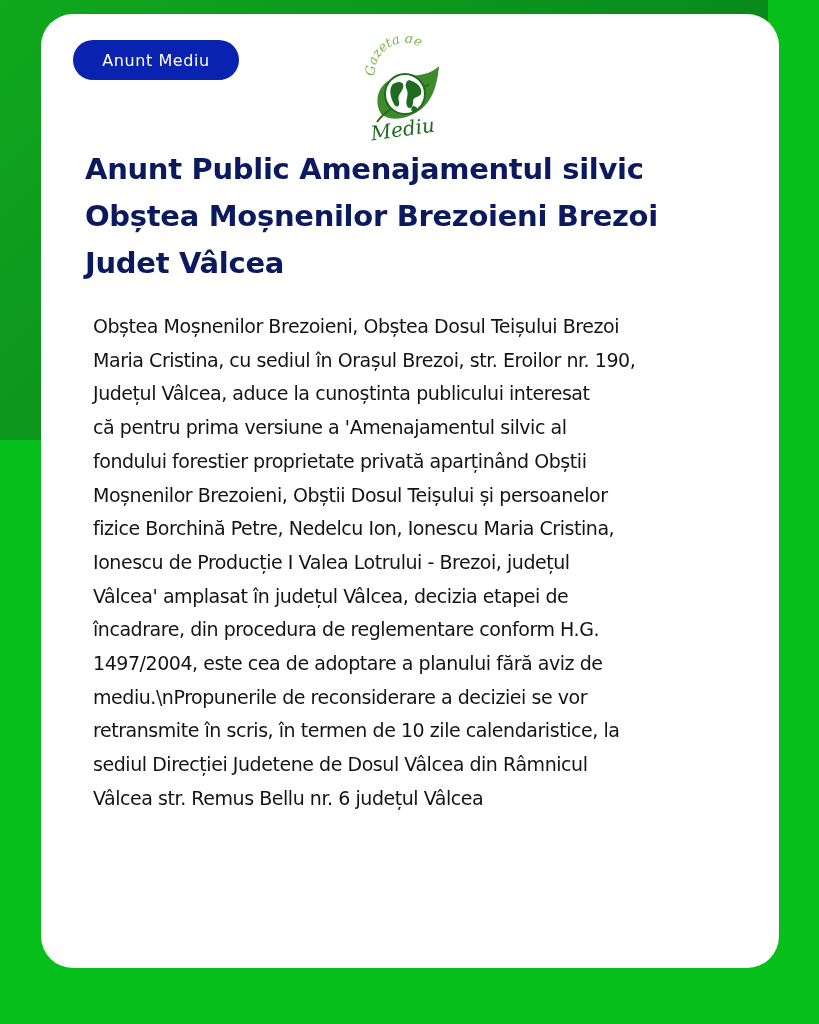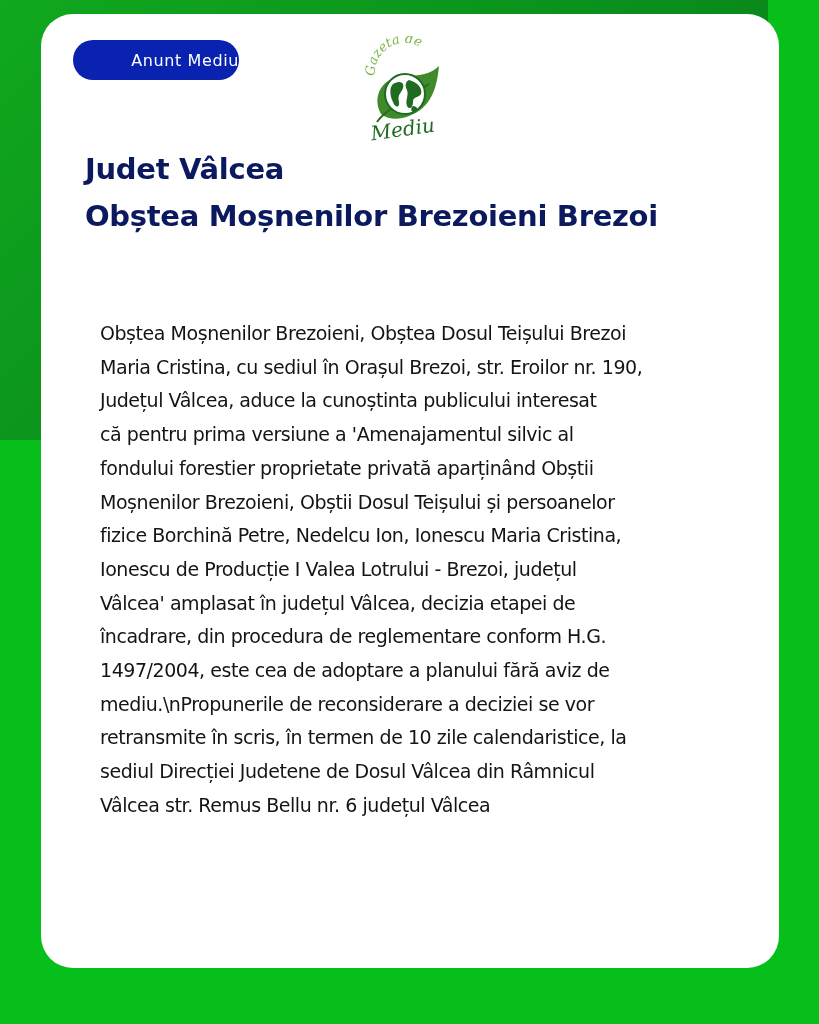--- a/index.html
+++ b/index.html
@@ -13,36 +13,36 @@
     background:linear-gradient(135deg, #10a81e 0%, #0a8e1c 55%, #067a18 100%);
   }
   .card {
     position:absolute; left:41px; top:14px; width:738px; height:954px;
     background:#ffffff; border-radius:32px;
   }
   .badge {
     position:absolute; left:32px; top:26px; width:166px; height:40px;
     background:#0a22b0; border-radius:20px;
     color:#ffffff; font-size:16px; letter-spacing:0.6px;
-    display:flex; align-items:center; justify-content:flex-end;
+    display:flex; align-items:center; justify-content:center;
     font-family:"DejaVu Sans", sans-serif;
   }
   .logo {
     position:absolute; left:312px; top:22px; width:100px; height:108px;
   }
   .title {
     position:absolute; left:44px; top:132px; width:680px;
     font-family:"DejaVu Sans", sans-serif; font-weight:bold;
     font-size:29px; line-height:47px; color:#0b1a5e; margin:0;
     letter-spacing:-0.3px;
   }
   .body-text {
     position:absolute; left:45px; top:289px; width:660px;
     font-family:"DejaVu Sans", sans-serif;
-    font-size:19px; line-height:33.7px; color:#141414; margin:14px;
+    font-size:19px; line-height:33.7px; color:#141414; margin:7px;
     letter-spacing:-0.45px;
   }
   .line { display:block; white-space:nowrap; }
 </style>
 </head>
 <body>
 
 <div class="bg-dark"></div>
 
 <div class="card">
@@ -65,22 +65,23 @@
 
       <circle cx="52" cy="58" r="20" fill="#ffffff" stroke="#1f6b22" stroke-width="2"></circle>
       <path d="M 40 48 C 46 44, 52 46, 50 52 C 48 58, 44 58, 46 66 C 47 72, 42 72, 40 66 C 37 60, 36 52, 40 48 Z" fill="#1f6b22"></path>
       <path d="M 56 44 C 64 46, 70 52, 68 58 C 66 62, 60 60, 60 66 C 60 72, 56 74, 54 70 C 52 64, 56 60, 54 54 C 52 50, 52 46, 56 44 Z" fill="#1f6b22"></path>
       <path d="M 60 70 C 64 70, 66 74, 62 76 C 58 77, 57 72, 60 70 Z" fill="#1f6b22"></path>
       <text x="50" y="100" text-anchor="middle" font-family="DejaVu Serif, serif" font-style="italic" font-size="20" fill="#1f6b22" transform="rotate(-8 50 95)">Mediu</text>
     </svg>
   </div>
 
   <h1 class="title">
+    <span class="line">Anunt Public Amenajamentul silvic</span>
+    <span class="line">Obștea Moșnenilor Brezoieni Brezoi</span>
     <span class="line">Judet Vâlcea</span>
-    <span class="line">Obștea Moșnenilor Brezoieni Brezoi</span>
   </h1>
 
   <p class="body-text">
     <span class="line">Obștea Moșnenilor Brezoieni, Obștea Dosul Teișului Brezoi</span>
     <span class="line">Maria Cristina, cu sediul în Orașul Brezoi, str. Eroilor nr. 190,</span>
     <span class="line">Județul Vâlcea, aduce la cunoștinta publicului interesat</span>
     <span class="line">că pentru prima versiune a 'Amenajamentul silvic al</span>
     <span class="line">fondului forestier proprietate privată aparținând Obștii</span>
     <span class="line">Moșnenilor Brezoieni, Obștii Dosul Teișului și persoanelor</span>
     <span class="line">fizice Borchină Petre, Nedelcu Ion, Ionescu Maria Cristina,</span>

